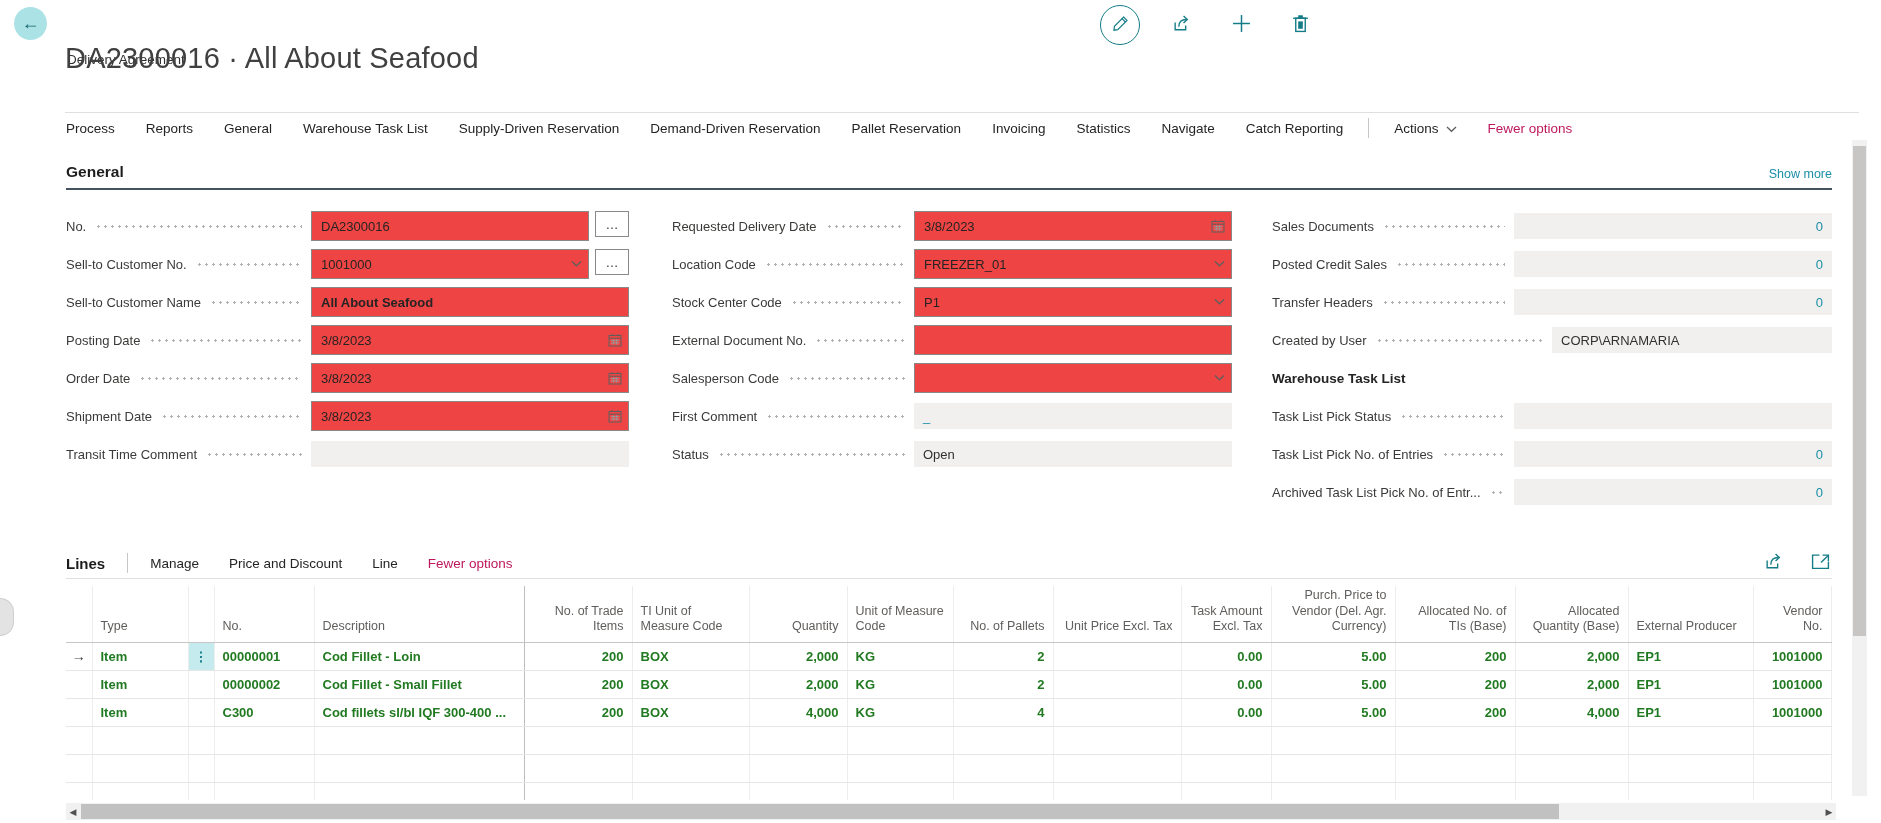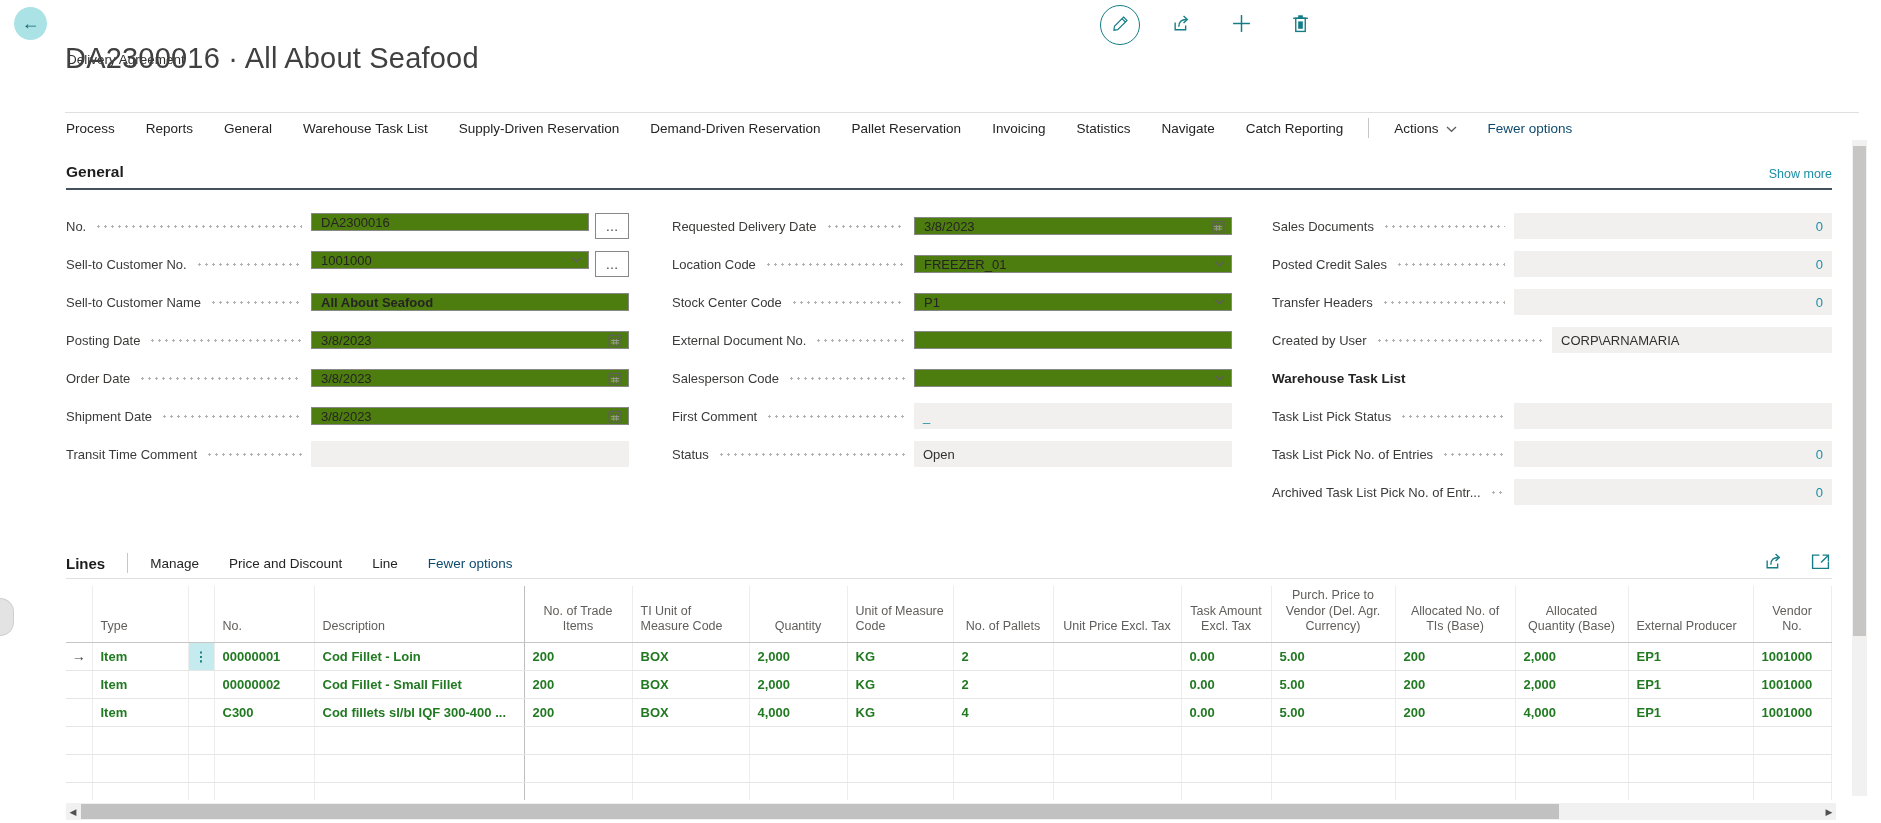--- a/index.html
+++ b/index.html
@@ -17,36 +17,36 @@
   .icon-btn{width:34px;height:34px;display:flex;align-items:center;justify-content:center;cursor:pointer;}
   .pencil-circle{width:38px;height:38px;border:1px solid #147c87;border-radius:50%;}
   .page-title{position:absolute;left:65px;top:42px;font-size:29px;font-weight:300;color:#404040;letter-spacing:.2px;}
   
   .ribbon-line{position:absolute;top:112px;left:65px;right:22px;border-top:1px solid #e1dfdd;}
   .ribbon{position:absolute;top:118px;left:66px;display:flex;align-items:center;gap:31px;
     font-size:13.5px;color:#242424;white-space:nowrap;}
   .ribbon-item{cursor:pointer;}
   .ribbon-sep{width:1px;height:20px;background:#c8c6c4;margin:0 -6px;}
   .ribbon-actions{display:flex;align-items:center;gap:7px;cursor:pointer;}
-  .fewer-options{color:#0c4a6e;cursor:pointer;}
+  .fewer-options{color:#be185d;cursor:pointer;}
   
   .general-head{position:absolute;top:163px;left:66px;width:1766px;display:flex;align-items:flex-end;
     border-bottom:2px solid #44515e;padding-bottom:7px;}
   .section-heading{font-size:15.5px;font-weight:700;color:#1d1d1d;}
   .show-more{margin-left:auto;font-size:12.5px;color:#1b8fa6;cursor:pointer;}
   .gcol{position:absolute;top:213px;}
   #gcol1{left:66px;width:563px;} #gcol2{left:672px;width:560px;} #gcol3{left:1272px;width:560px;}
   .field-row{display:flex;align-items:center;height:26px;margin-bottom:12px;}
   .field-label{font-size:13px;color:#3b3a39;white-space:nowrap;overflow:hidden;text-overflow:ellipsis;max-width:238px;flex:none;}
   .sub-label{font-size:13.5px;font-weight:700;color:#242424;}
   .leader{flex:1;margin:0 9px;height:3px;align-self:center;
     background-image:radial-gradient(circle,#b3b0ad 1px,transparent 1.2px);
     background-size:7px 3px;background-repeat:repeat-x;background-position:left center;}
   .ctrl-wrap{display:flex;gap:6px;flex:none;}
-  .inputbox{position:relative;border:1px solid #8a8886;background:#4d7c0f;height:18px;box-sizing:border-box;
+  .inputbox{position:relative;border:1px solid #8a8886;background:#ef4444;height:30px;box-sizing:border-box;
     display:flex;align-items:center;padding:0 24px 0 9px;font-size:13px;color:#252423;}
   .inputbox.noicon{padding-right:9px;}
   .icon-right{position:absolute;right:6px;top:50%;transform:translateY(-50%);display:flex;cursor:pointer;}
   .ellipsis-btn{width:34px;height:26px;box-sizing:border-box;border:1px solid #8a8886;background:#fff;
     display:flex;align-items:center;justify-content:center;font-size:13px;color:#3b3a39;cursor:pointer;flex:none;}
   .disabled-box{background:#f1f0ee;height:26px;box-sizing:border-box;display:flex;align-items:center;
     padding:0 9px;font-size:13px;color:#323130;}
   .link-val{color:#1b8fa6;cursor:pointer;}
   .right-val{margin-left:auto;}
   
@@ -57,21 +57,21 @@
   .lines-tabs{display:flex;gap:30px;font-size:13.5px;color:#242424;}
   .lines-icons{margin-left:auto;display:flex;gap:22px;align-items:center;}
   .lines-icons .icon-btn{width:24px;height:24px;}
   
   .grid-wrap{position:absolute;top:586px;left:66px;width:1766px;height:214px;overflow:hidden;}
   table.grid{table-layout:fixed;width:1765px;border-collapse:collapse;}
   .grid th{font-weight:400;color:#605e5c;font-size:12.5px;line-height:1.25;vertical-align:bottom;
     padding:2px 8px 7px;border-bottom:1px solid #c8c6c4;border-right:1px solid #ededed;background:#fff;}
   .grid td{height:28px;box-sizing:border-box;padding:0 8px;font-size:13px;font-weight:700;color:#217a21;
     white-space:nowrap;overflow:hidden;border-bottom:1px solid #e6e6e6;border-right:1px solid #ededed;}
-  .grid .al{text-align:left;} .grid .ar{} .grid .ac{text-align:center;}
+  .grid .al{text-align:left;} .grid .ar{text-align:right;} .grid .ac{text-align:center;}
   .grid td.arrow-cell{color:#3b3a39;font-weight:400;text-align:center;padding:0 2px;font-size:14px;}
   .grid td.dots-cell{padding:0;text-align:center;font-weight:700;}
   .grid td.dots-sel{background:#c5ebee;color:#147c87;cursor:pointer;}
   .grid .freeze{border-right:1px solid #c0bebc;}
   
   .h-scroll{position:absolute;top:803px;left:66px;width:1770px;height:17px;background:#f1f1f1;}
   .h-thumb{position:absolute;left:15px;top:1px;width:1478px;height:15px;background:#c1c1c1;cursor:pointer;}
   .h-arrow{position:absolute;top:0;width:14px;height:17px;display:flex;align-items:center;justify-content:center;
     font-size:9px;color:#505050;cursor:pointer;}
   .h-arrow.left{left:0;} .h-arrow.right{right:0;}

